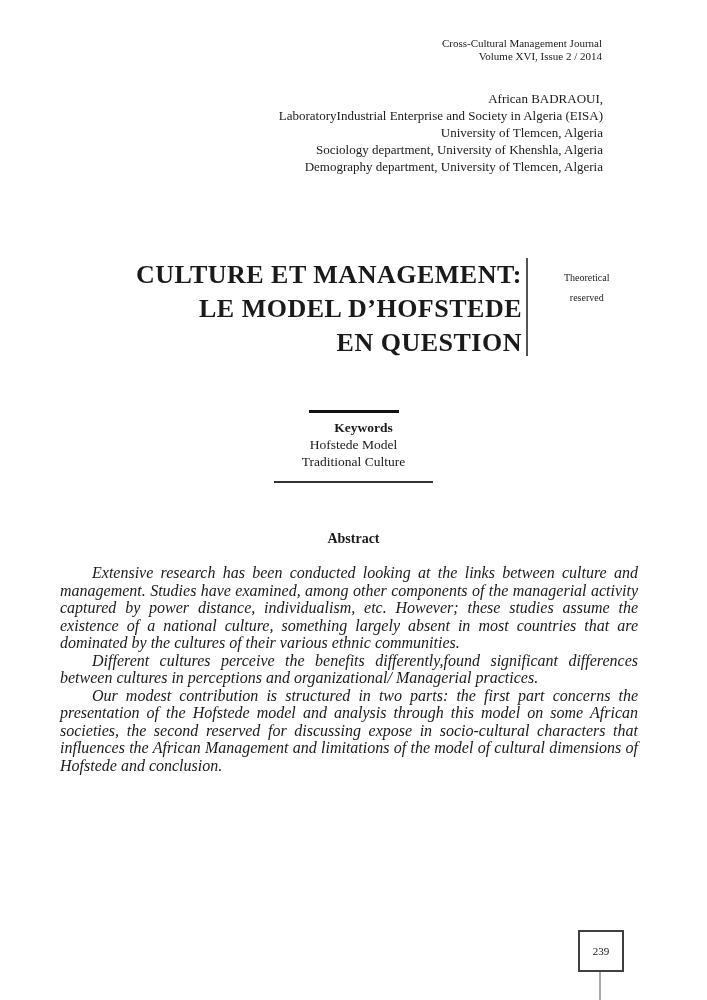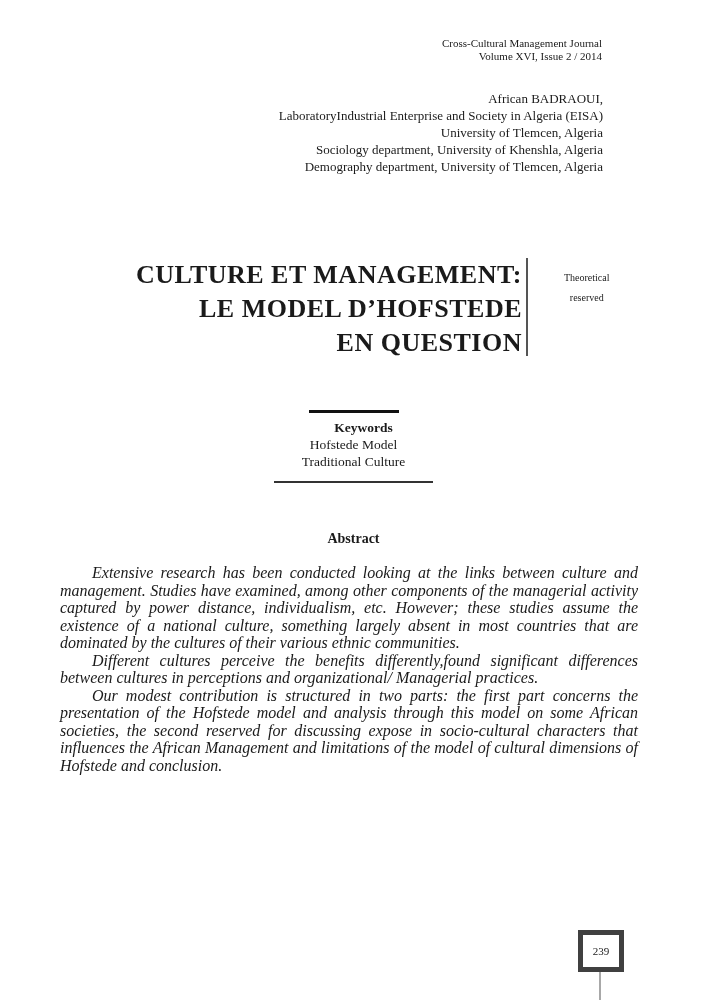--- a/index.html
+++ b/index.html
@@ -125,21 +125,21 @@
     text-indent: 32px;
   }
 
   
   .page-number-box {
     position: absolute;
     left: 578px;
     top: 930px;
     width: 46px;
     height: 42px;
-    border: 5px solid #404040;
+    border: 2px solid #404040;
     box-sizing: border-box;
     display: flex;
     align-items: center;
     justify-content: center;
     font-size: 11px;
   }
   .page-number-tail {
     position: absolute;
     left: 599px;
     top: 972px;

